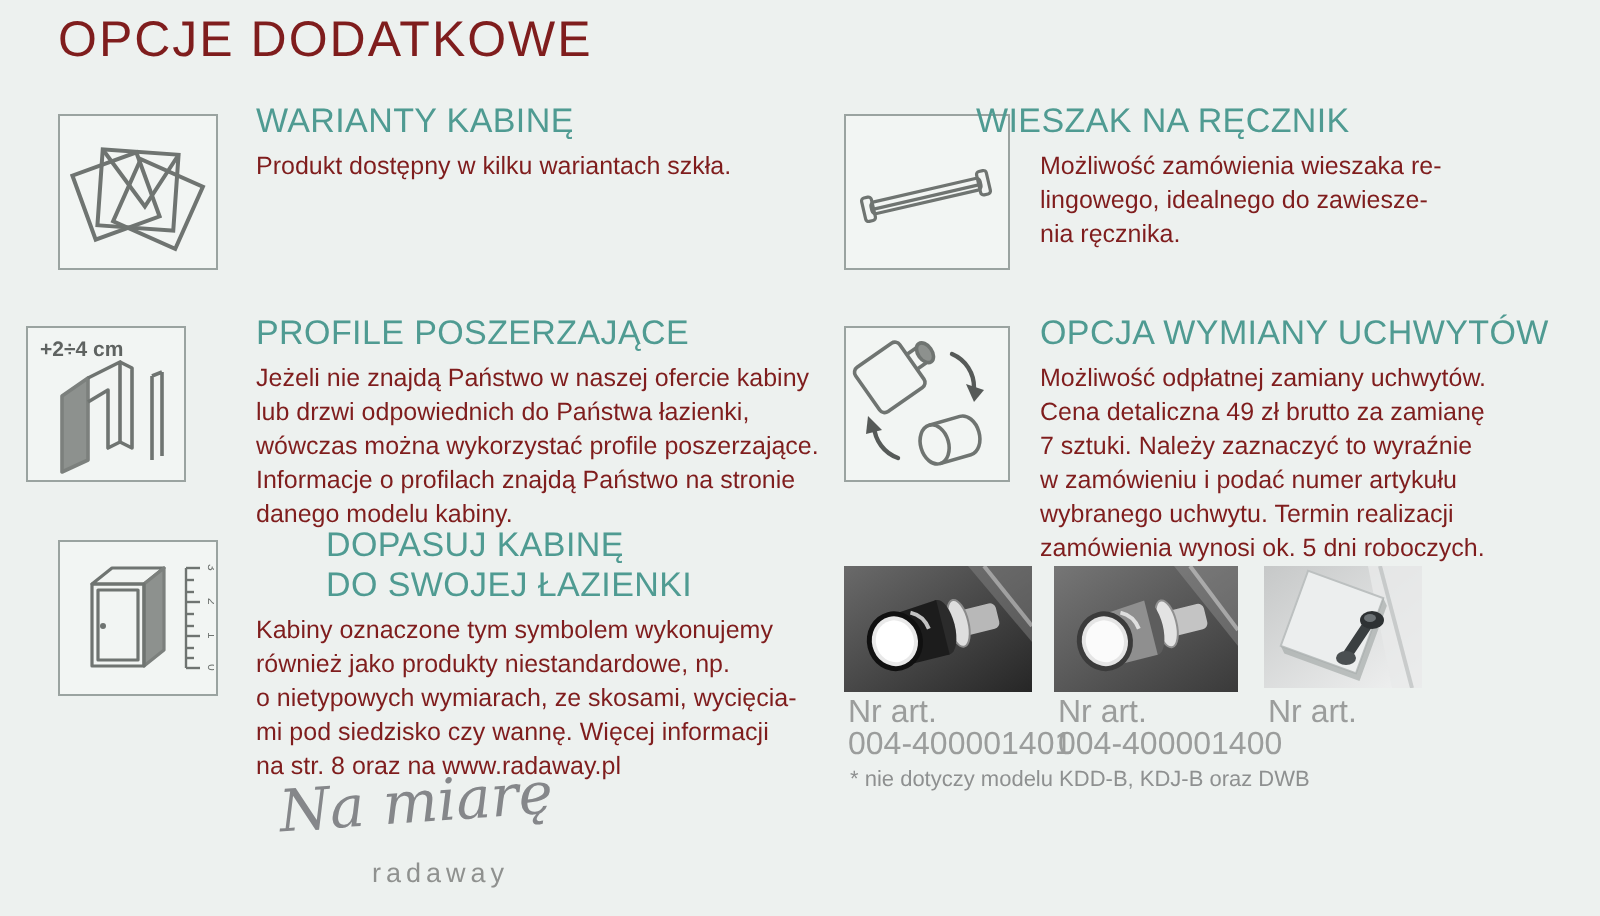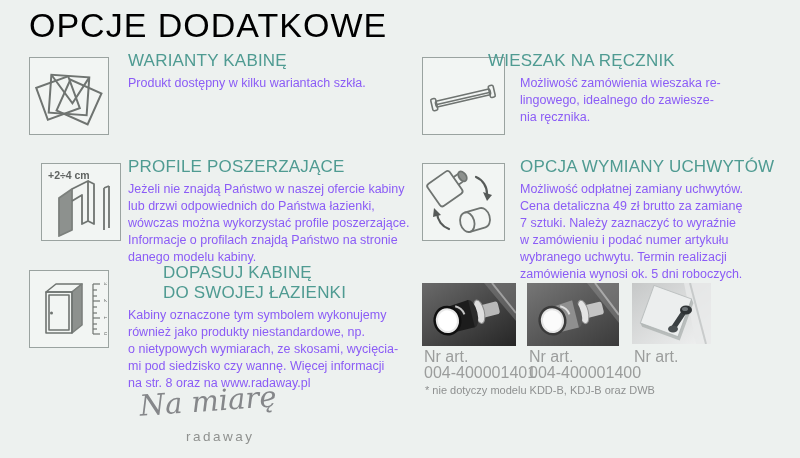--- a/index.html
+++ b/index.html
@@ -5,42 +5,42 @@
   html,body{margin:0;padding:0;}
   body{
     width:800px;height:458px;
     background:#edf1ef;
     font-family:"Liberation Sans",sans-serif;
     position:relative;
     overflow:hidden;
   }
   .page-title{
     position:absolute;left:29px;top:6px;
-    font-size:34px;letter-spacing:1px;
-    color:#000000;font-weight:400;
+    font-size:25px;letter-spacing:1px;
+    color:#7f1d1d;font-weight:400;
   }
   .icon-box{
     position:absolute;width:80px;height:78px;
     background:#f2f5f3;
     border:1.5px solid #9aa3a0;
     box-sizing:border-box;
   }
   .icon-box svg{position:absolute;left:0;top:0;}
   .icon-label{
     position:absolute;left:6px;top:5px;
     font-size:10.5px;font-weight:bold;color:#5f6361;
   }
   .sec-heading{
     position:absolute;
     font-size:17px;color:#4f9b92;font-weight:400;
     letter-spacing:0.2px;white-space:pre-line;line-height:20px;
   }
   .sec-body{
     position:absolute;
-    font-size:12.5px;line-height:17px;color:#8b5cf6;
+    font-size:12.5px;line-height:17px;color:#7f1d1d;
     white-space:pre-line;
   }
   .photo{position:absolute;}
   .nr-label{
     position:absolute;font-size:16px;color:#9b9d9c;line-height:16px;
   }
   .footnote{
     position:absolute;left:425px;top:384px;width:300px;
     text-align:left;font-size:11px;color:#8e9090;
   }
@@ -68,21 +68,21 @@
         <rect x="-19" y="-19" width="38" height="38"></rect>
         <path d="M-19,-19 L4,8 L19,-19"></path>
       </g>
       <rect x="-17" y="-17" width="34" height="34" transform="translate(49,44) rotate(24)"></rect>
     </g>
   </svg>
 </div>
 <div class="sec-heading" style="left:128px;top:51px;">WARIANTY KABINĘ</div>
 <div class="sec-body" style="left:128px;top:75px;width:310px;">Produkt dostępny w kilku wariantach szkła.</div>
 
-<div class="icon-box" style="left:41px;top:163px;">
+<div class="icon-box" style="left:13px;top:163px;">
   <div class="icon-label">+2÷4 cm</div>
   <svg width="77" height="75" viewBox="0 0 77 75">
     <g stroke="#6f7471" stroke-width="1.8" fill="none" stroke-linejoin="round">
       <polygon points="17,34 30,25 30,66 17,72" fill="#8d918e" stroke="#7c807d"></polygon>
       <path d="M30,25 L46,17 L46,57 L40,60 L40,31 L30,37"></path>
       <path d="M46,17 L52,20 L52,60 L46,57"></path>
       <path d="M62,24 L62,66 M67,22 L67,64 M62,24 L67,22"></path>
     </g>
   </svg>
 </div>

